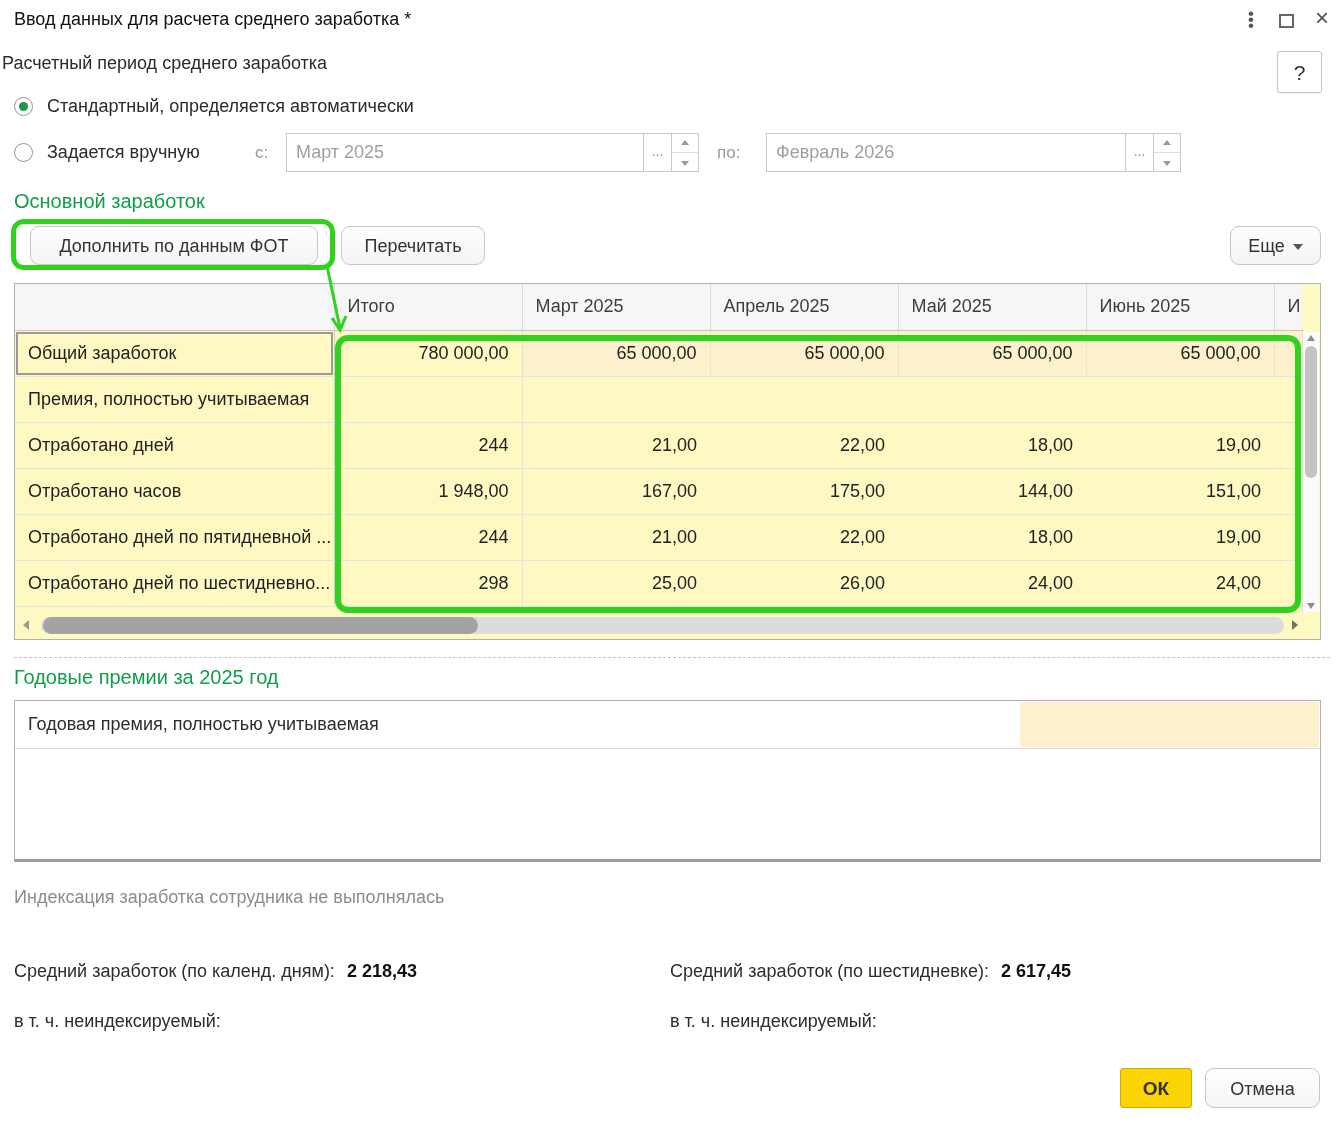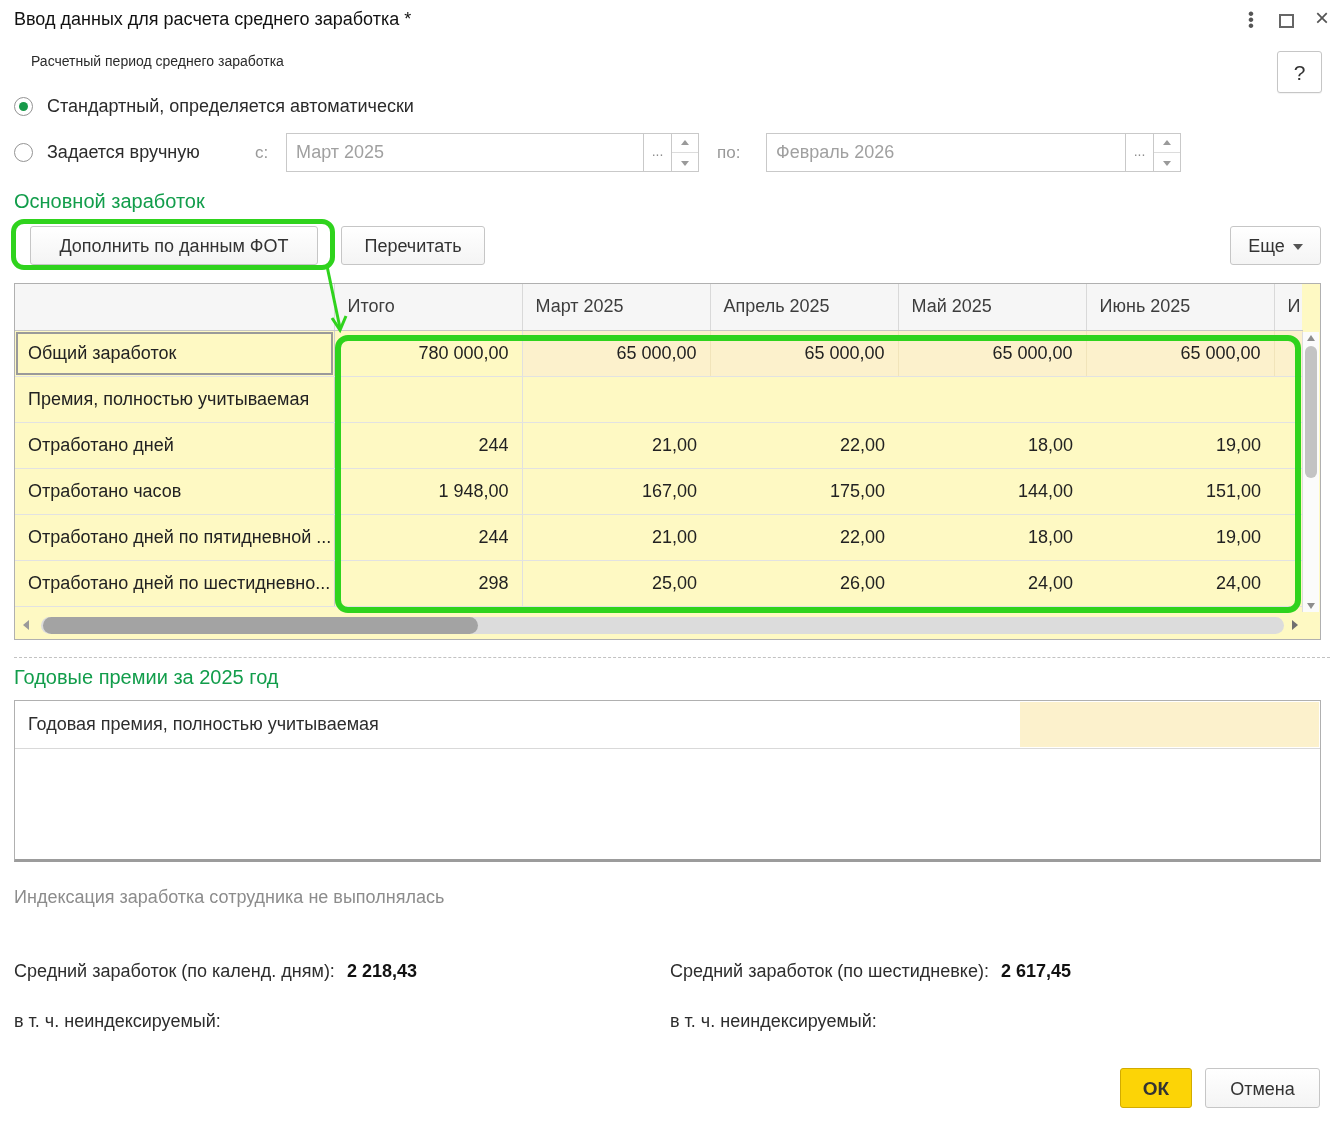--- a/index.html
+++ b/index.html
@@ -14,40 +14,40 @@
   .win-title { left:14px; top:9px; font-size:18px; color:#111; }
   .kebab { left:1243px; top:11px; width:16px; height:20px; color:#555; font-size:17px; letter-spacing:0; line-height:6px; text-align:center; cursor:default; }
   .kebab span { display:block; height:6px; }
   .maxbtn { left:1279px; top:14px; width:15px; height:14px; border:2px solid #666; background:#fff; }
   .closebtn { left:1311px; top:4px; width:22px; height:28px; font-size:24px; color:#555; line-height:28px; text-align:center; }
 
   .help-btn { left:1277px; top:51px; width:45px; height:42px; background:#fff; border:1px solid #c6c6c6; border-radius:3px;
     font-size:21px; color:#333; text-align:center; line-height:40px; box-shadow:0 1px 1px rgba(0,0,0,0.05); }
 
   
-  .period-label { left:31px; top:53px; font-size:14px; color:#2b2b2b; }
+  .period-label { left:2px; top:53px; font-size:18px; color:#2b2b2b; }
   .radio-row { left:14px; height:22px; display:flex; align-items:center; }
   .radio { width:19px; height:19px; border:1px solid #949494; border-radius:50%; background:#fff; position:relative; flex:none; }
   .radio.checked::after { content:""; position:absolute; left:4px; top:4px; width:9px; height:9px; border-radius:50%; background:#189a4a; }
   .radio-label { margin-left:14px; font-size:18px; color:#2b2b2b; }
 
   .fld-label { font-size:17px; color:#999; }
   .date-input { height:39px; border:1px solid #c9c9c9; background:#fff; font-size:18px; color:#a0a0a0; padding:0 9px; line-height:37px; overflow:hidden; }
   .dots-btn { width:29px; height:39px; border:1px solid #c9c9c9; background:#fff; color:#8d8d8d; font-size:14px; text-align:center; line-height:34px; margin-left:-1px; }
   .spinner { width:28px; height:39px; border:1px solid #c9c9c9; background:#fff; margin-left:-1px; }
   .spinner .half { height:19px; position:relative; }
   .spinner .half.top { border-bottom:1px solid #dcdcdc; }
   .tri-up { position:absolute; left:50%; top:50%; margin:-3px 0 0 -4px; width:0; height:0; border-left:4px solid transparent; border-right:4px solid transparent; border-bottom:5px solid #9a9a9a; }
   .tri-dn { position:absolute; left:50%; top:50%; margin:-2px 0 0 -4px; width:0; height:0; border-left:4px solid transparent; border-right:4px solid transparent; border-top:5px solid #9a9a9a; }
 
   
   .section-title { font-size:20px; color:#129d4b; }
 
   
-  .btn { background:linear-gradient(#ffffff,#f4f4f4); border:1px solid #c6c6c6; border-radius:3px;
+  .btn { background:linear-gradient(#ffffff,#f4f4f4); border:1px solid #c6c6c6; border-radius:9px;
     font-size:18px; color:#333; text-align:center; line-height:36px; height:39px; }
   .caret { display:inline-block; width:0; height:0; border-left:5px solid transparent; border-right:5px solid transparent; border-top:6px solid #555; margin-left:8px; vertical-align:middle; }
 
   
   .tbl-wrap { left:14px; top:283px; width:1307px; height:357px; border:1px solid #b0b0b0; background:#fef9c3; }
   table.grid { border-collapse:collapse; table-layout:fixed; width:1287px; }
   table.grid th, table.grid td { padding:0 13px; font-weight:normal; font-size:18px; overflow:hidden; white-space:nowrap; }
   table.grid th { height:46px; background:#f6f6f6; color:#3d3d3d; text-align:left; border-bottom:1px solid #c6c6c6; border-right:1px solid #d9d9d9; }
   table.grid th.partial { border-right:none; }
   table.grid td { height:46px; border-bottom:1px solid #e2e2e2; color:#222; }

